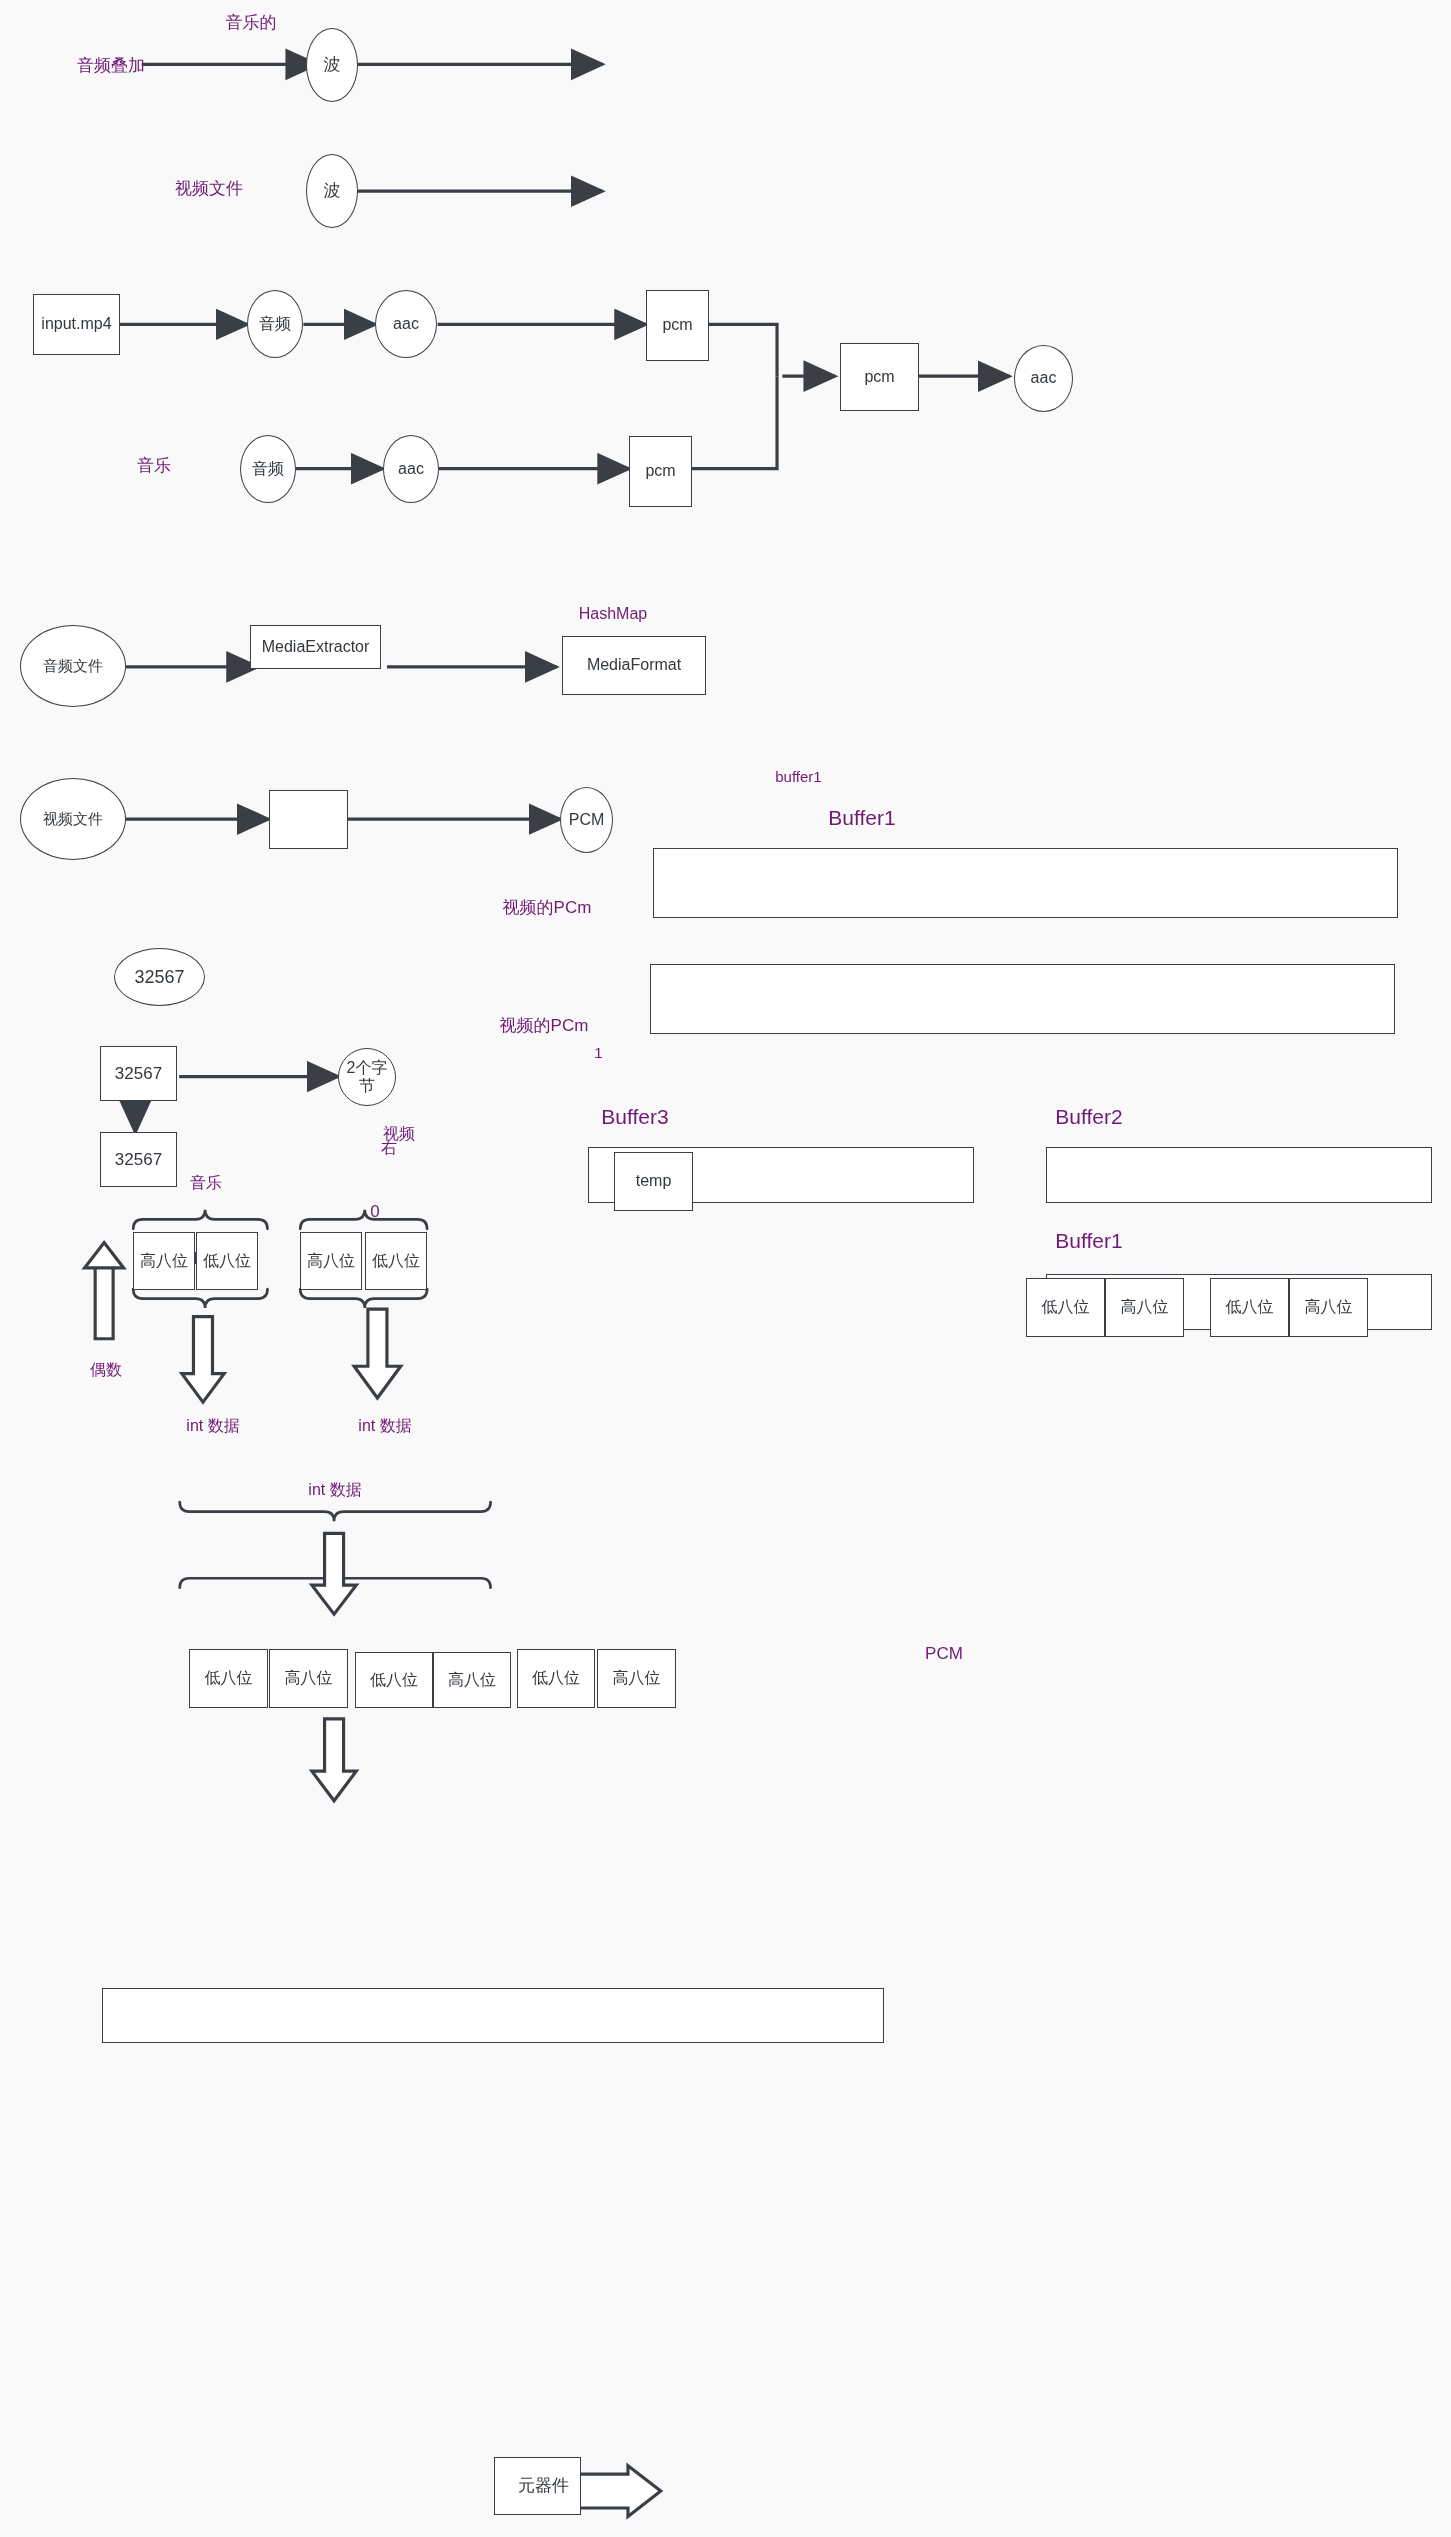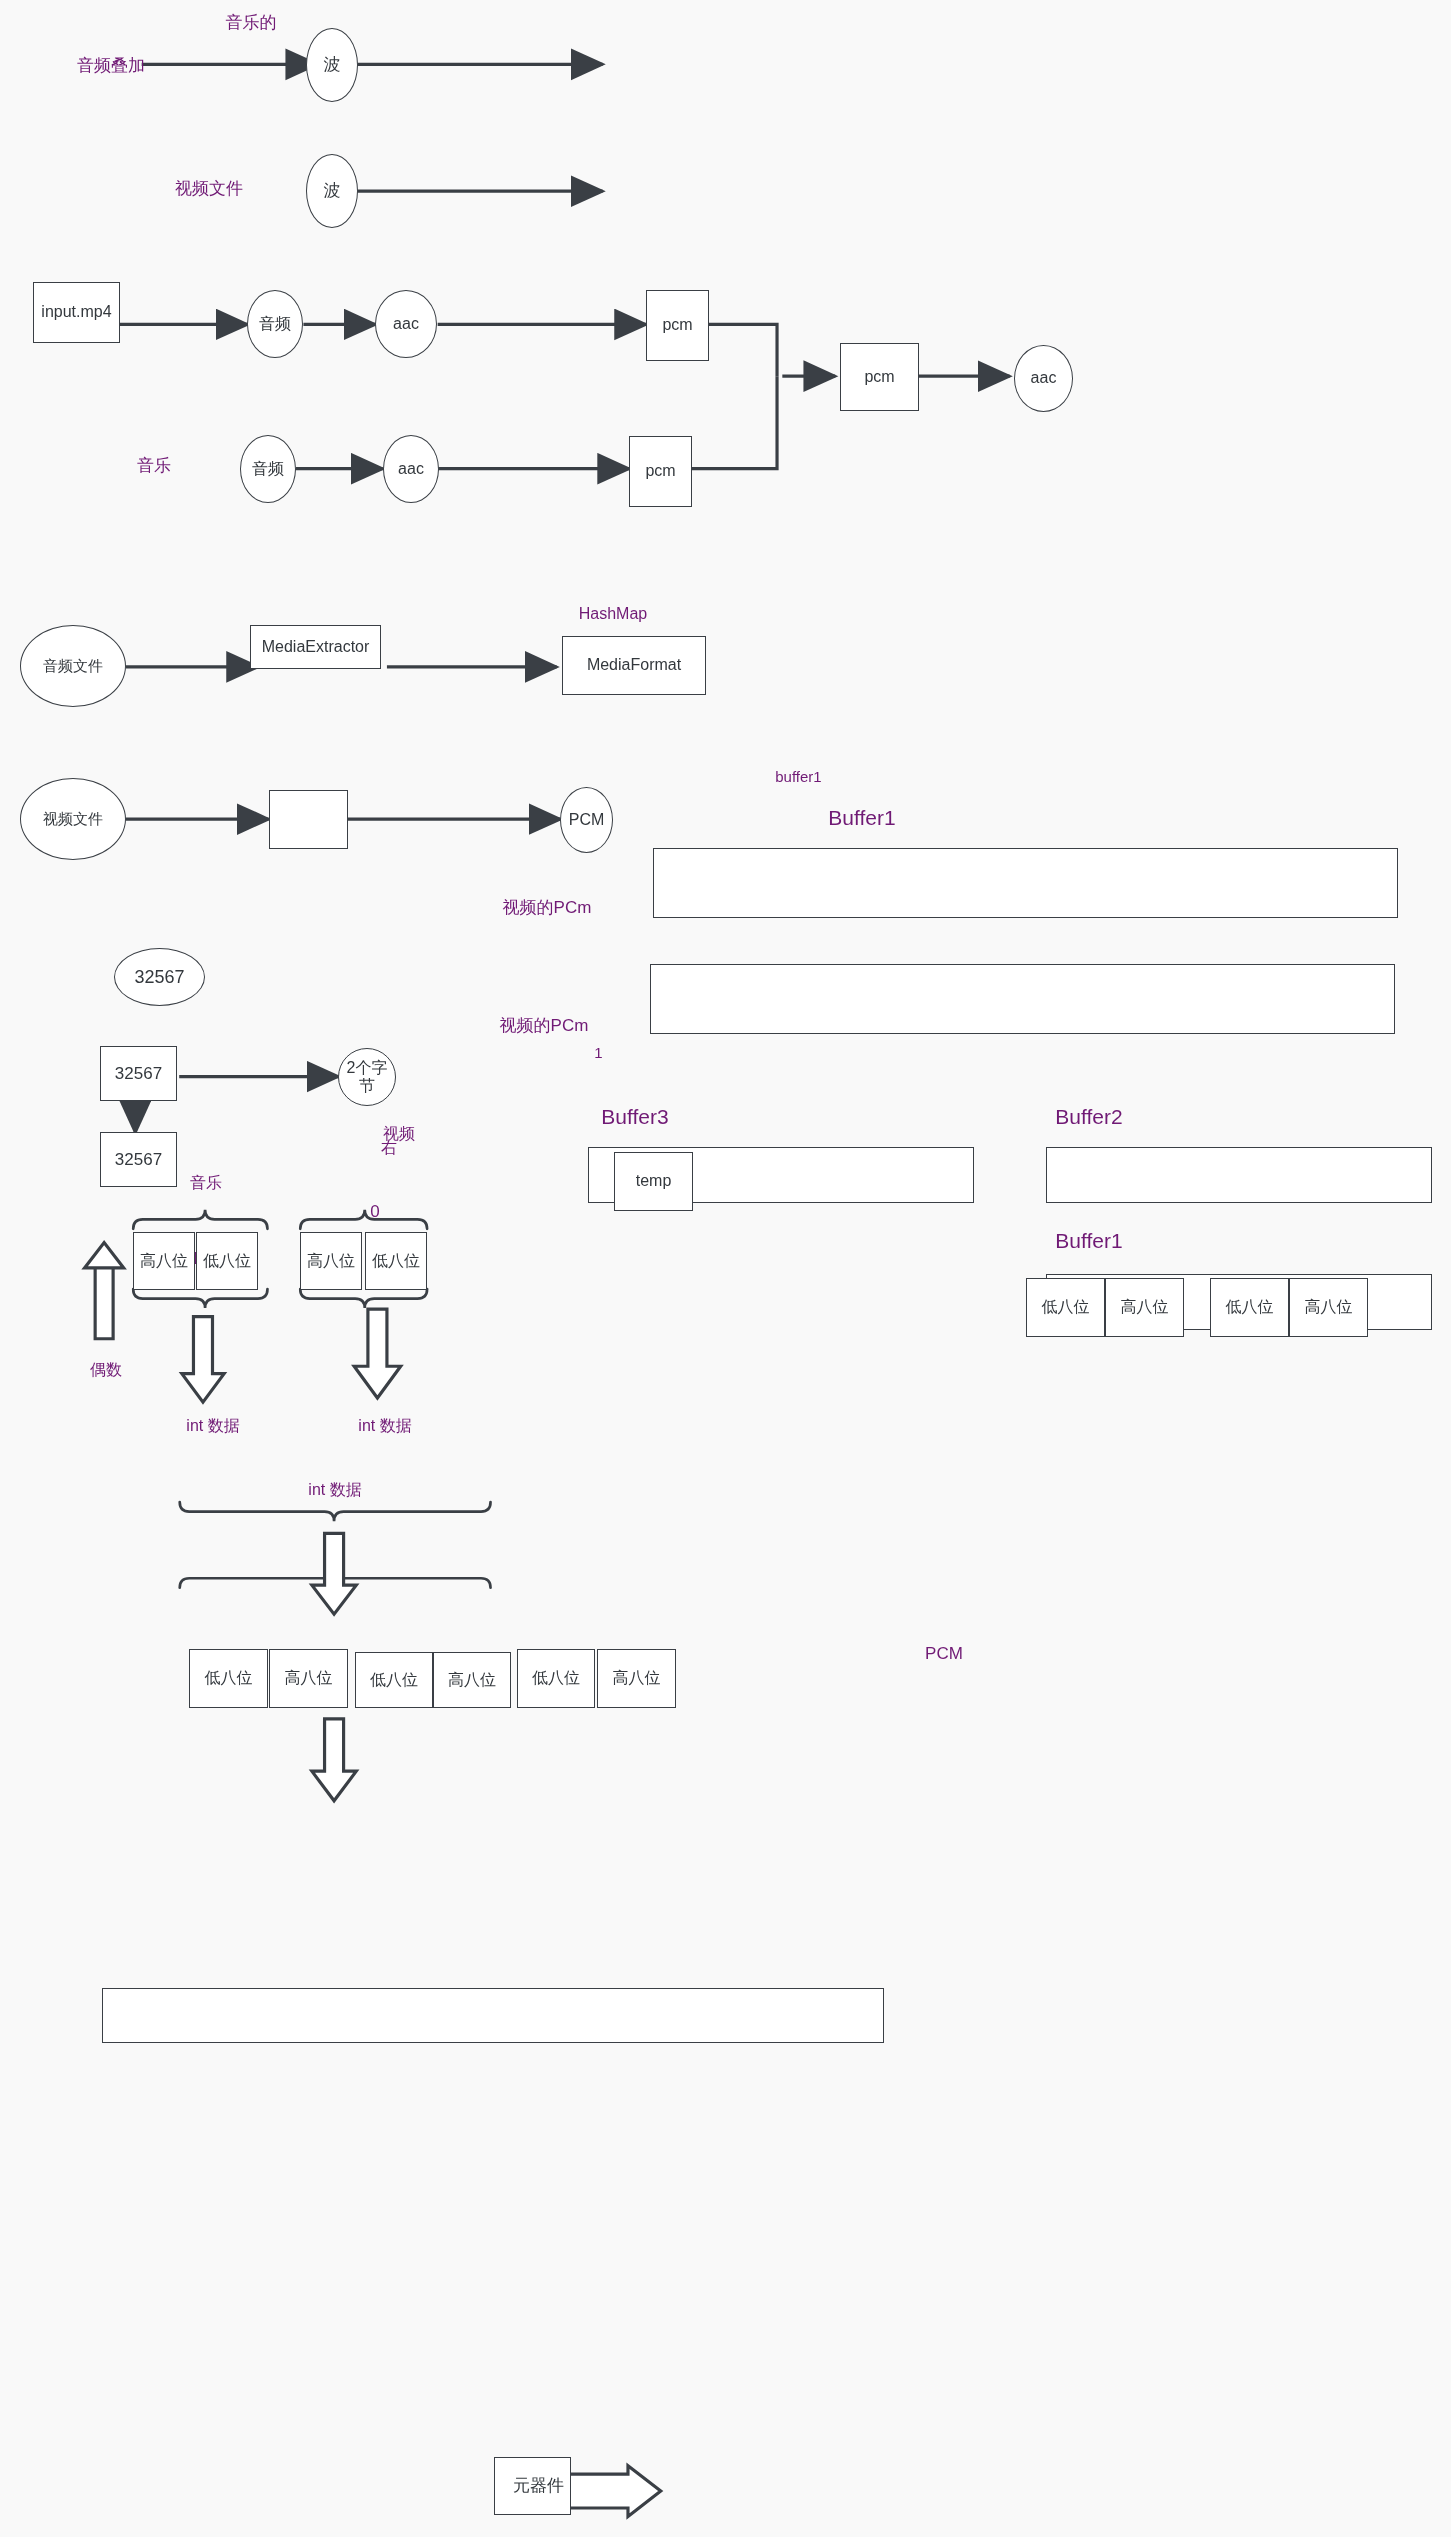--- a/index.html
+++ b/index.html
@@ -121,21 +121,21 @@
     </g>
   </svg>
 
   <div class="lbl f32" style="left:58px;top:56px;width:106px;">音频叠加</div>
   <div class="lbl f32" style="left:201px;top:13.2px;width:100px;">音乐的</div>
   <div class="node ellipse f32" style="left:306px;top:27.5px;width:52px;height:74px;">波</div>
 
   <div class="lbl f32" style="left:156px;top:179px;width:106px;">视频文件</div>
   <div class="node ellipse f32" style="left:306px;top:154px;width:52px;height:74px;">波</div>
 
-  <div class="node f30" style="left:33px;top:282px;width:87px;height:61px;text-align:center;">input.mp4</div>
+  <div class="node f30" style="left:33px;top:294px;width:87px;height:61px;text-align:center;">input.mp4</div>
   <div class="node ellipse f30" style="left:247px;top:290px;width:56px;height:68px;">音频</div>
   <div class="node ellipse f30" style="left:375px;top:290px;width:62px;height:68px;">aac</div>
   <div class="node f30" style="left:646px;top:290px;width:63px;height:71px;">pcm</div>
 
   <div class="lbl f32" style="left:117px;top:456px;width:74px;">音乐</div>
   <div class="node ellipse f30" style="left:240px;top:435px;width:56px;height:68px;">音频</div>
   <div class="node ellipse f30" style="left:383px;top:435px;width:56px;height:68px;">aac</div>
   <div class="node f30" style="left:629px;top:436px;width:63px;height:71px;">pcm</div>
 
   <div class="node f30" style="left:840px;top:343px;width:79px;height:68px;">pcm</div>
@@ -203,16 +203,16 @@
   <div class="node f30 thin" style="left:269px;top:1649px;width:79px;height:59px;">高八位</div>
   <div class="node f30 thin" style="left:355px;top:1652px;width:78px;height:56px;">低八位</div>
   <div class="node f30 thin" style="left:433px;top:1652px;width:78px;height:56px;">高八位</div>
   <div class="node f30 thin" style="left:517px;top:1649px;width:78px;height:59px;">低八位</div>
   <div class="node f30 thin" style="left:597px;top:1649px;width:79px;height:59px;">高八位</div>
 
   <div class="lbl f32" style="left:899px;top:1644px;width:90px;">PCM</div>
 
   <div class="node" style="left:102px;top:1988px;width:782px;height:55px;"></div>
 
-  <div class="node f32" style="left:494px;top:2457px;width:77px;height:58px;padding-left:12px;">元器件</div>
+  <div class="node f32" style="left:494px;top:2457px;width:87px;height:58px;padding-left:12px;">元器件</div>
 
 </div>
 
 
 </body></html>

